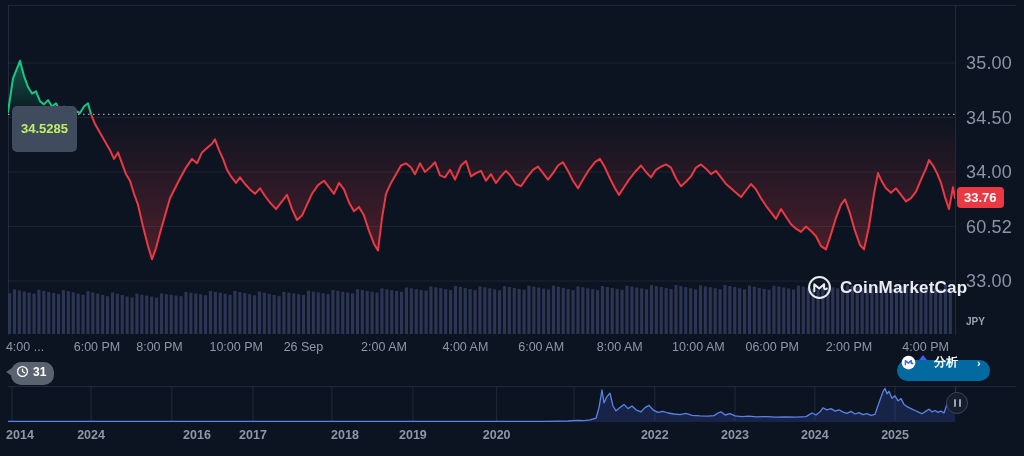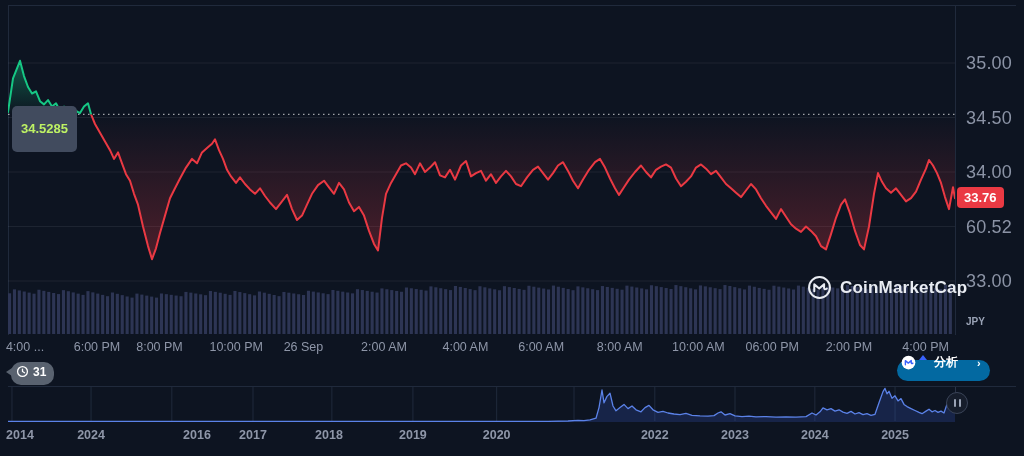--- a/index.html
+++ b/index.html
@@ -331,21 +331,21 @@
     </svg>
     <span>分析</span>
     <span class="chev">›</span>
   </button>
 
   <div id="yearlabels">
       <div class="yearlab" style="left: 20px;">2014</div>
       <div class="yearlab" style="left: 91.0519px;">2024</div>
       <div class="yearlab" style="left: 189px; margin-left: 8px;">2016</div>
       <div class="yearlab" style="left: 252.989px;">2017</div>
-      <div class="yearlab" style="left: 329px; text-align: right;">2018</div>
+      <div class="yearlab" style="left: 345px; text-align: right;">2018</div>
       <div class="yearlab" style="left: 412.937px;">2019</div>
       <div class="yearlab" style="left: 496.652px;">2020</div>
       <div class="yearlab" style="left: 574.022px; margin-top: 28px;">2021</div>
       <div class="yearlab" style="left: 654.801px;">2022</div>
       <div class="yearlab" style="left: 735.012px;">2023</div>
       <div class="yearlab" style="left: 814.844px;">2024</div>
       <div class="yearlab" style="left: 895.055px;">2025</div>
     </div>
 
   <div class="nav-handle">

